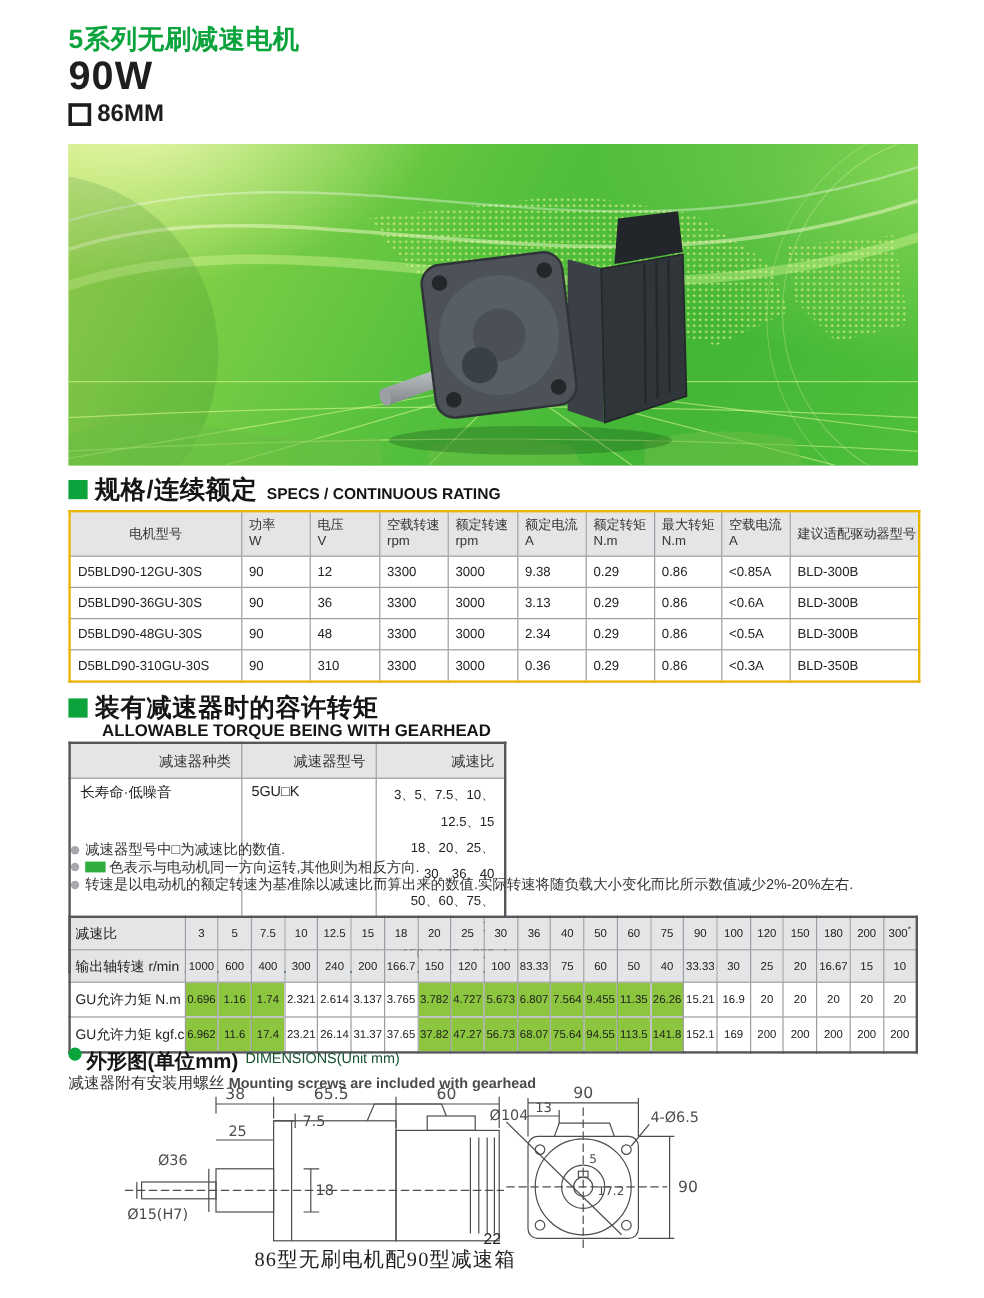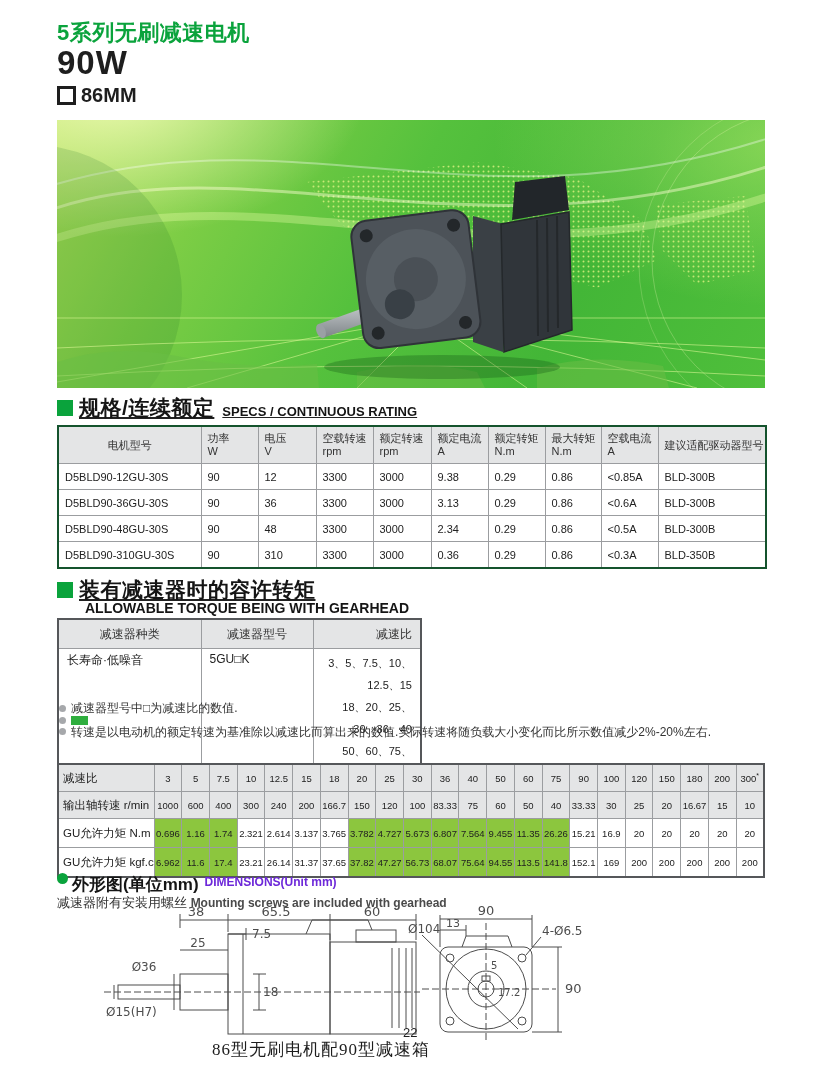--- a/index.html
+++ b/index.html
@@ -15,42 +15,42 @@
 
   
   .banner{left:57px;top:120px;width:708px;height:268px;overflow:hidden;
     background:
       radial-gradient(ellipse 420px 240px at 8% -10%, rgba(248,255,190,.85), rgba(248,255,190,0) 60%),
       radial-gradient(ellipse 520px 300px at 102% 8%, rgba(195,240,115,.5), rgba(195,240,115,0) 55%),
       linear-gradient(118deg,#a9dc55 0%,#7ccd45 22%,#55c13d 46%,#43b637 72%,#4fbf3b 100%);}
   .banner svg{display:block;}
 
   
-  .sec-title{display:flex;align-items:center;text-decoration:underline;}
+  .sec-title{display:flex;align-items:center;}
   .sec-sq{width:16px;height:16px;background:#0aa33c;margin-right:6px;flex:0 0 auto;}
   .sec-cn{font-size:21px;font-weight:bold;color:#151515;letter-spacing:.5px;}
   .sec-en{font-size:13px;font-weight:bold;color:#151515;margin-left:8px;padding-top:6px;}
   .s1{left:57px;top:394px;}
   .s2{left:57px;top:576px;}
   .s2-en{left:85px;top:600px;font-size:14px;font-weight:bold;color:#151515;}
 
   
   .t1{left:57px;top:425px;}
   table{border-collapse:collapse;table-layout:fixed;}
-  .spec{width:708px;font-size:11px;border:2px solid #14532d;}
+  .spec{width:708px;font-size:11px;border:2px solid #eab308;}
   .spec th,.spec td{border:1px solid #9b9da0;padding:2px 6px;text-align:left;vertical-align:middle;overflow:hidden;white-space:nowrap;}
   .spec thead th{background:#e4e5e6;font-weight:normal;height:32px;font-size:11px;line-height:13px;color:#333;}
   .spec thead th.center{text-align:center;}
   .spec tbody td{height:21px;color:#222;}
 
   
   .t2{left:57px;top:618px;}
   .gear{width:363px;font-size:12px;border:2px solid #55575a;}
   .gear th,.gear td{border:1px solid #9b9da0;padding:3px 8px;vertical-align:top;}
-  .gear thead th{background:#e4e5e6;font-weight:normal;height:22px;text-align:center;color:#333;vertical-align:middle;}
+  .gear thead th{background:#e4e5e6;font-weight:normal;height:22px;text-align:right;color:#333;vertical-align:middle;}
   .gear thead th.r{text-align:right;}
   .gear tbody td{height:56px;}
   .ratio-lines{white-space:pre-line;text-align:right;font-size:11px;line-height:22px;color:#222;}
 
   
   .notes{left:57px;top:701px;width:708px;}
   .note-line{display:flex;align-items:center;font-size:12px;color:#333;line-height:14.5px;}
   .bullet{width:7px;height:7px;border-radius:50%;background:#a6a8ab;margin:0 5px 0 2px;flex:0 0 auto;}
   .swatch{width:17px;height:9px;background:#2fae3e;margin-right:3px;flex:0 0 auto;}
 
@@ -61,21 +61,21 @@
   .rt td.rowhead{text-align:left;padding:0 4px;font-size:11.5px;white-space:nowrap;}
   .rt td.gray{background:#e4e5e6;}
   .rt td.green{background:#8cc63e;}
   .rt tr:nth-child(3) td,.rt tr:nth-child(4) td{height:28px;}
   .rt sup{font-size:7px;}
 
   
   .s3{left:57px;top:873px;display:flex;}
   .dot-green{width:11px;height:11px;border-radius:50%;background:#0aa33c;margin-right:4px;}
   .s3-cn{font-size:17px;font-weight:bold;color:#151515;}
-  .s3-en{font-size:12px;font-weight:bold;color:#6d28d9;margin-left:6px;padding-top:2px;}
+  .s3-en{font-size:12px;font-weight:normal;color:#14532d;margin-left:6px;padding-top:2px;}
   .dimnote{left:57px;top:894px;font-size:13px;color:#333;}
   .dimnote .en{font-size:12px;color:#4a4a4a;font-weight:bold;}
   .drawing text{fill:#4d4d4d;font-family:"DejaVu Sans",sans-serif;}
   .drawing line,.drawing rect,.drawing circle,.drawing path,.drawing polyline{stroke:#4d4d4d;fill:none;stroke-width:1;}
   .sideview{left:60px;top:904px;}
   .frontview{left:408px;top:903px;}
 
   
   .caption{left:212px;top:1038px;font-family:"Liberation Serif","DejaVu Serif",serif;font-size:17px;color:#1d1d1d;letter-spacing:1px;}
   .pageno{left:403px;top:1025px;font-size:13px;color:#1d1d1d;}
@@ -305,20 +305,21 @@
   </div>
 
   <div class="abs notes">
       <div class="note-line">
         <span class="bullet"></span>
         <span>减速器型号中□为减速比的数值.</span>
       </div>
       <div class="note-line">
         <span class="bullet"></span>
         <span class="swatch"></span>
+        <span>色表示与电动机同一方向运转,其他则为相反方向.</span>
       </div>
       <div class="note-line">
         <span class="bullet"></span>
         <span>转速是以电动机的额定转速为基准除以减速比而算出来的数值.实际转速将随负载大小变化而比所示数值减少2%-20%左右.</span>
       </div>
     </div>
 
   <div class="abs t3">
     <table class="rt">
       <colgroup>

